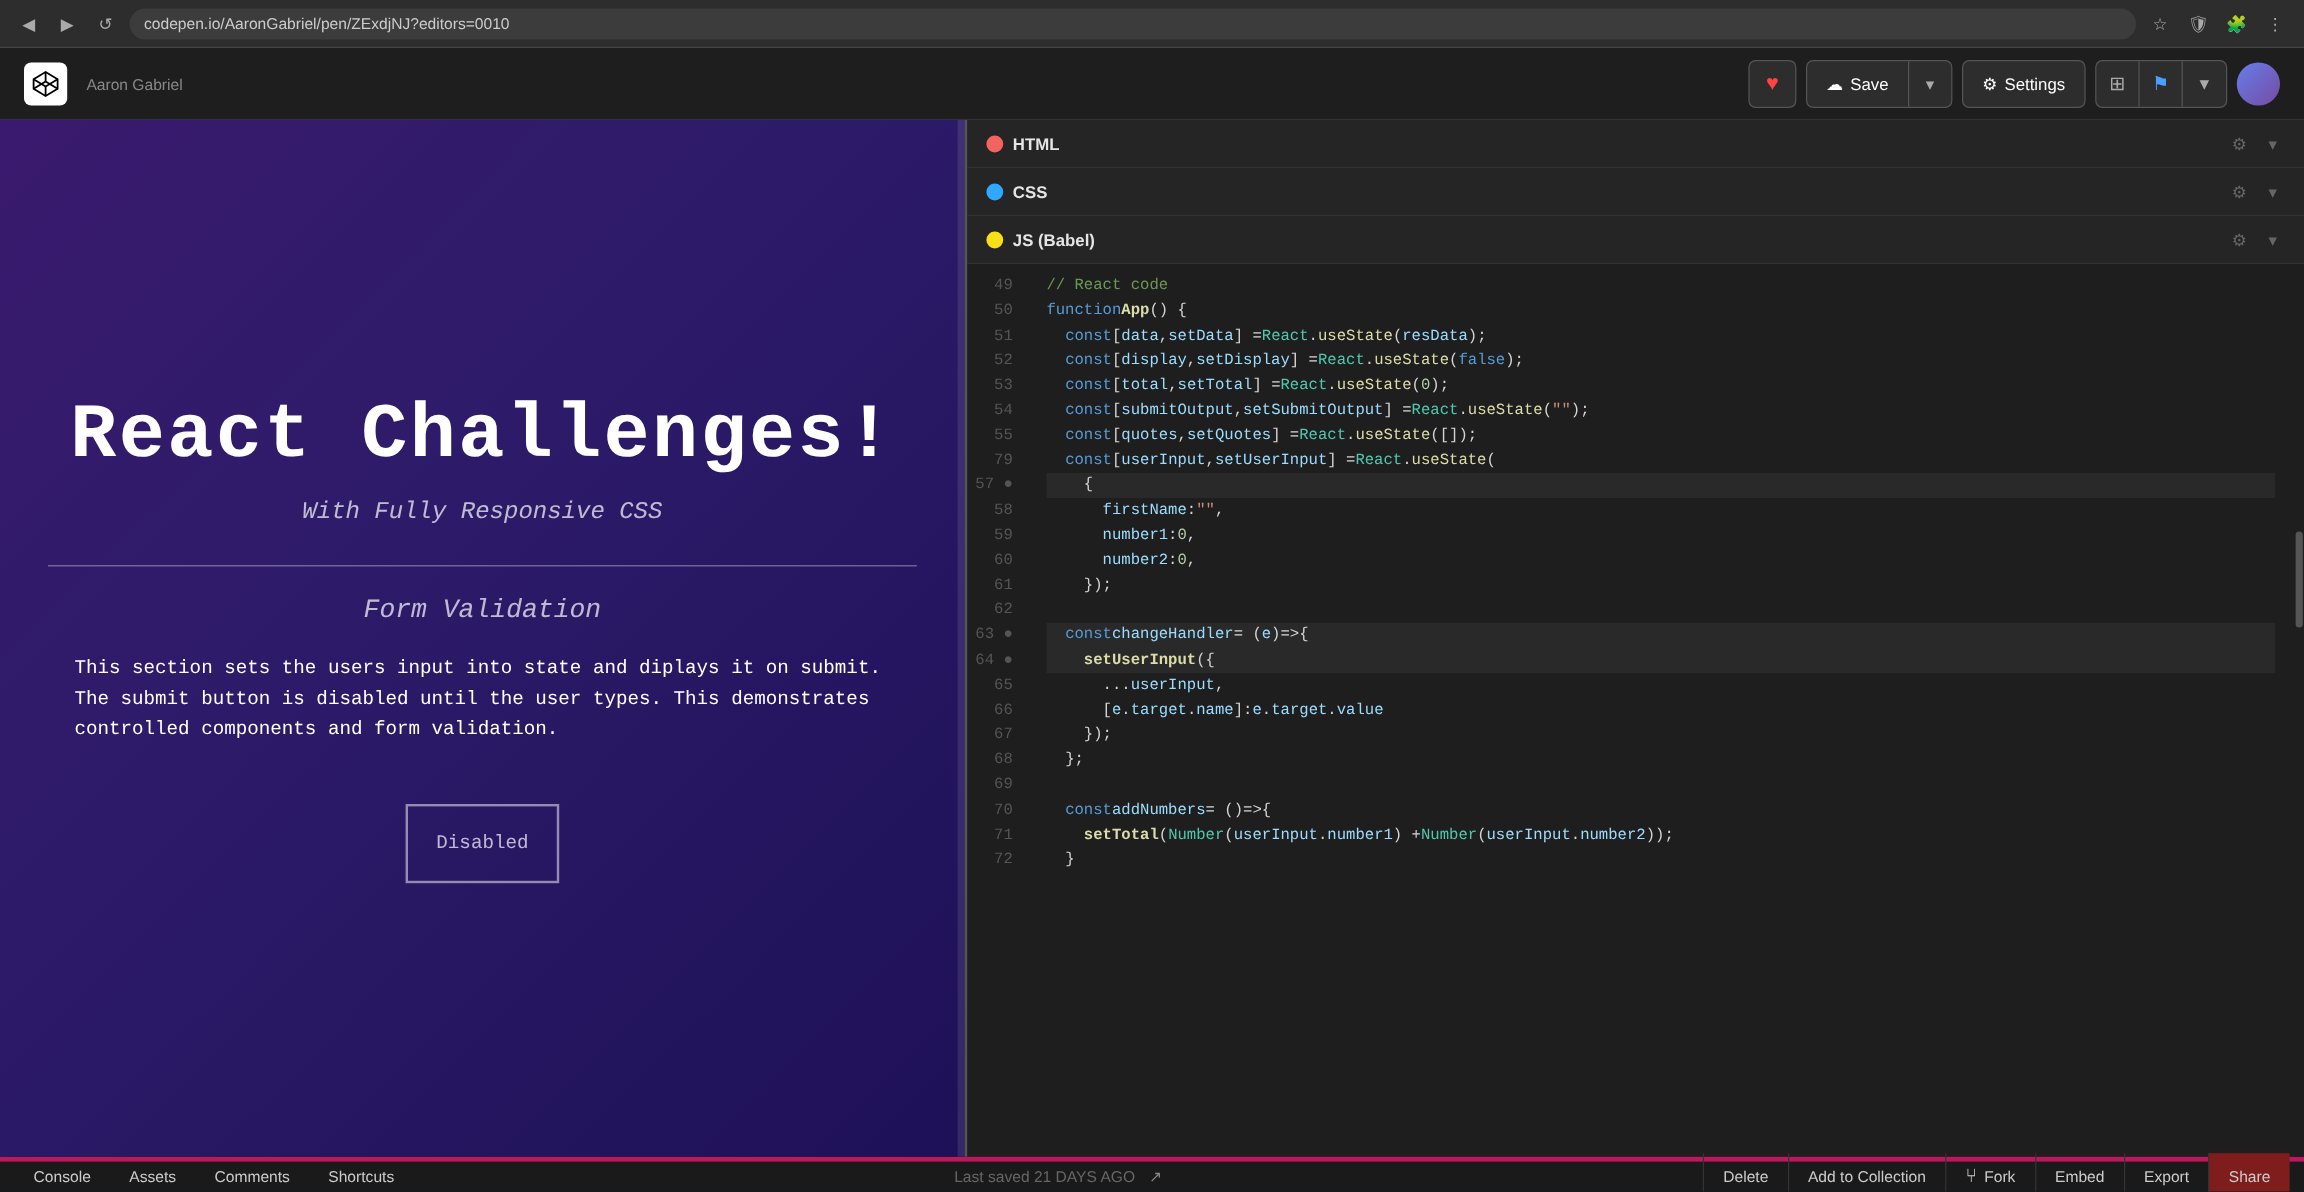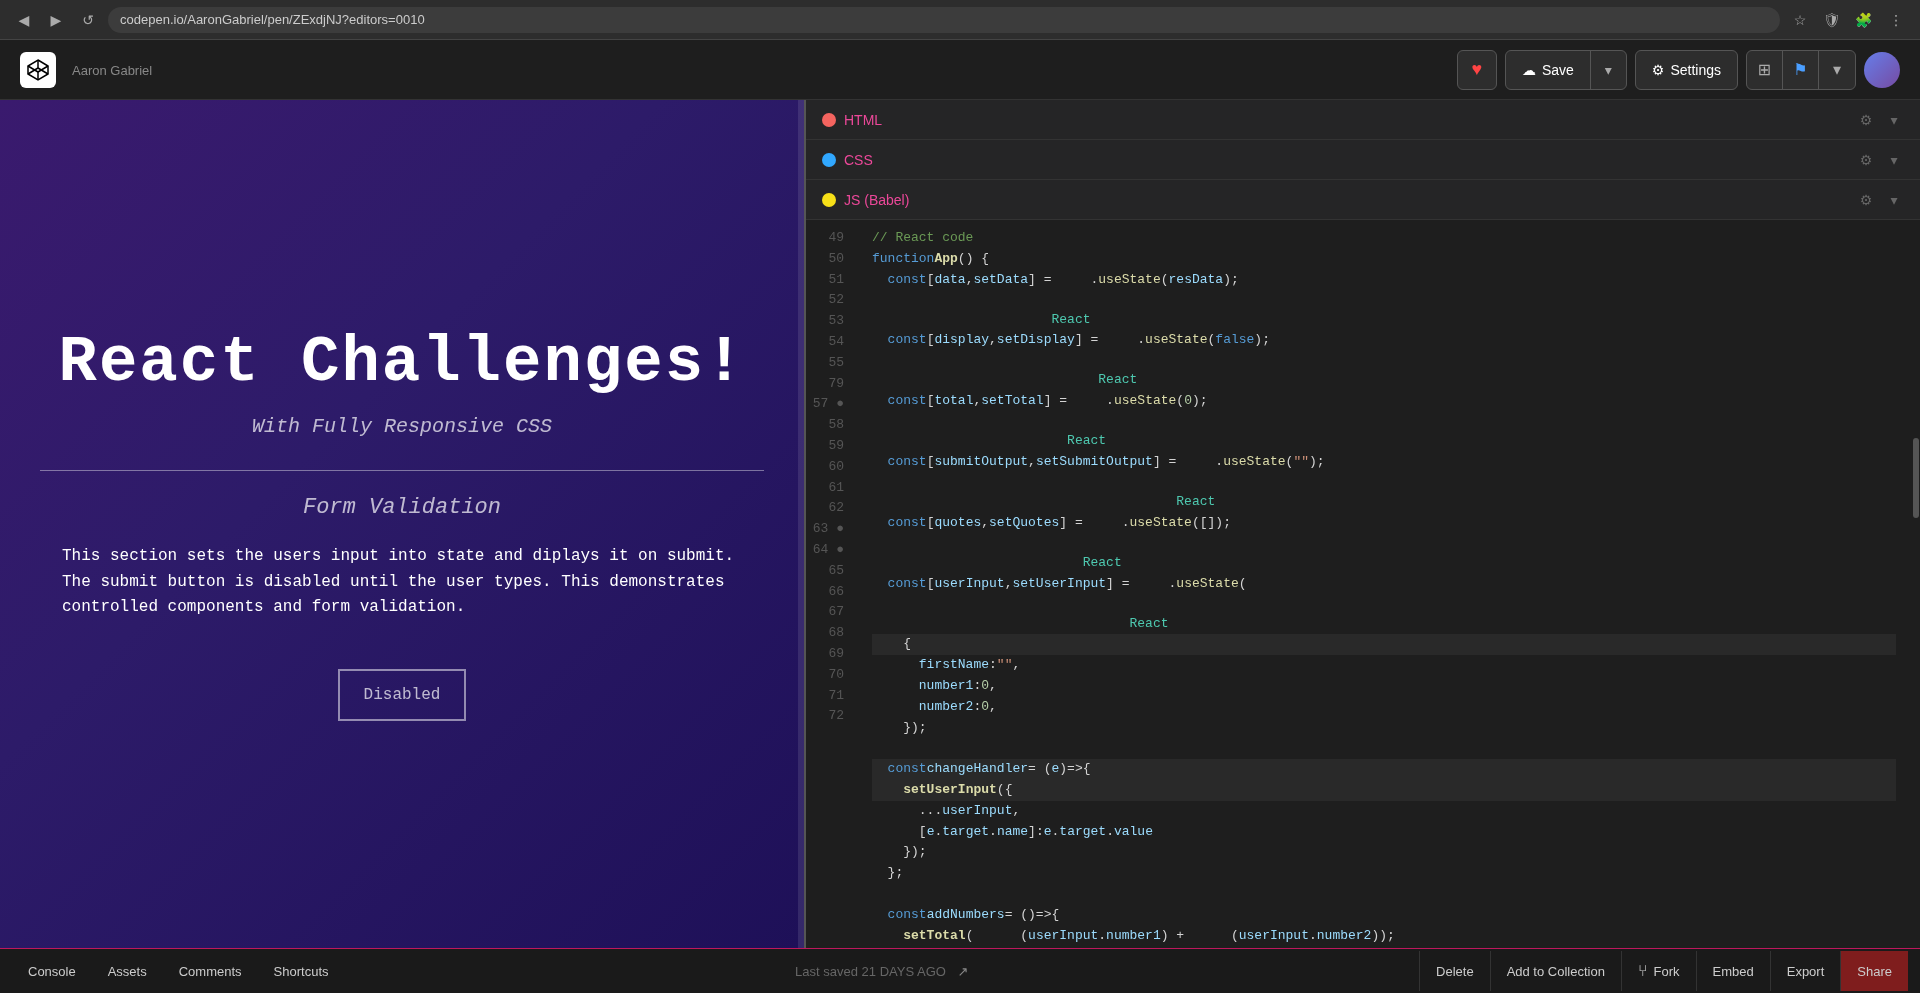--- a/index.html
+++ b/index.html
@@ -116,21 +116,21 @@
       border: 2px solid rgba(255,255,255,0.5);
       border-right: none;
       color: rgba(255,255,255,0.5);
       font-family: 'Courier New', monospace;
       font-size: 16px;
       padding: 0 16px;
       outline: none;
     }
     .preview-input::placeholder { color: rgba(255,255,255,0.4); }
     .preview-disabled-btn {
-      height: 52px;
+      height: 66px;
       padding: 0 24px;
       background: transparent;
       border: 2px solid rgba(255,255,255,0.5);
       color: rgba(255,255,255,0.7);
       font-family: 'Courier New', monospace;
       font-size: 16px;
       cursor: not-allowed;
     }
     .resize-handle {
       position: absolute;
@@ -162,23 +162,23 @@
       border-bottom: 1px solid #333;
       gap: 8px;
       background: #252526;
     }
     .tab-dot {
       width: 14px;
       height: 14px;
       border-radius: 50%;
     }
     .tab-label {
-      color: #ec4899;
+      color: #e5e5e5;
       font-size: 14px;
-      font-weight: 400;
+      font-weight: 700;
       flex: 1;
     }
     .tab-gear {
       width: 20px;
       height: 20px;
       display: flex;
       align-items: center;
       justify-content: center;
       color: #666;
       font-size: 14px;
@@ -229,43 +229,43 @@
     .kw { color: #569cd6; }
     .fn { color: #dcdcaa; font-weight: bold; }
     .var { color: #9cdcfe; }
     .str { color: #ce9178; }
     .num { color: #b5cea8; }
     .cmt { color: #6a9955; }
     .punct { color: #d4d4d4; }
     .op { color: #d4d4d4; }
     .prop { color: #9cdcfe; }
     .method { color: #dcdcaa; }
-    .cls { color: #4ec9b0; margin-top: 40px; }
+    .cls { color: #4ec9b0; }
 
     
     .editor-scrollbar {
       width: 8px;
       background: #1e1e1e;
       position: relative;
     }
     .scrollbar-thumb {
       position: absolute;
       top: 30%;
       width: 6px;
       height: 80px;
       background: #555;
       border-radius: 3px;
       left: 1px;
     }
 
     
     .bottom-bar {
-      height: 45px;
+      height: 29px;
       background: #1a1a1a;
-      border-top: 1px solid #be185d;
+      border-top: 4px solid #be185d;
       display: flex;
       align-items: center;
       padding: 0 12px;
       gap: 0;
     }
     .bottom-btn {
       height: 40px;
       padding: 0 16px;
       background: transparent;
       border: none;

